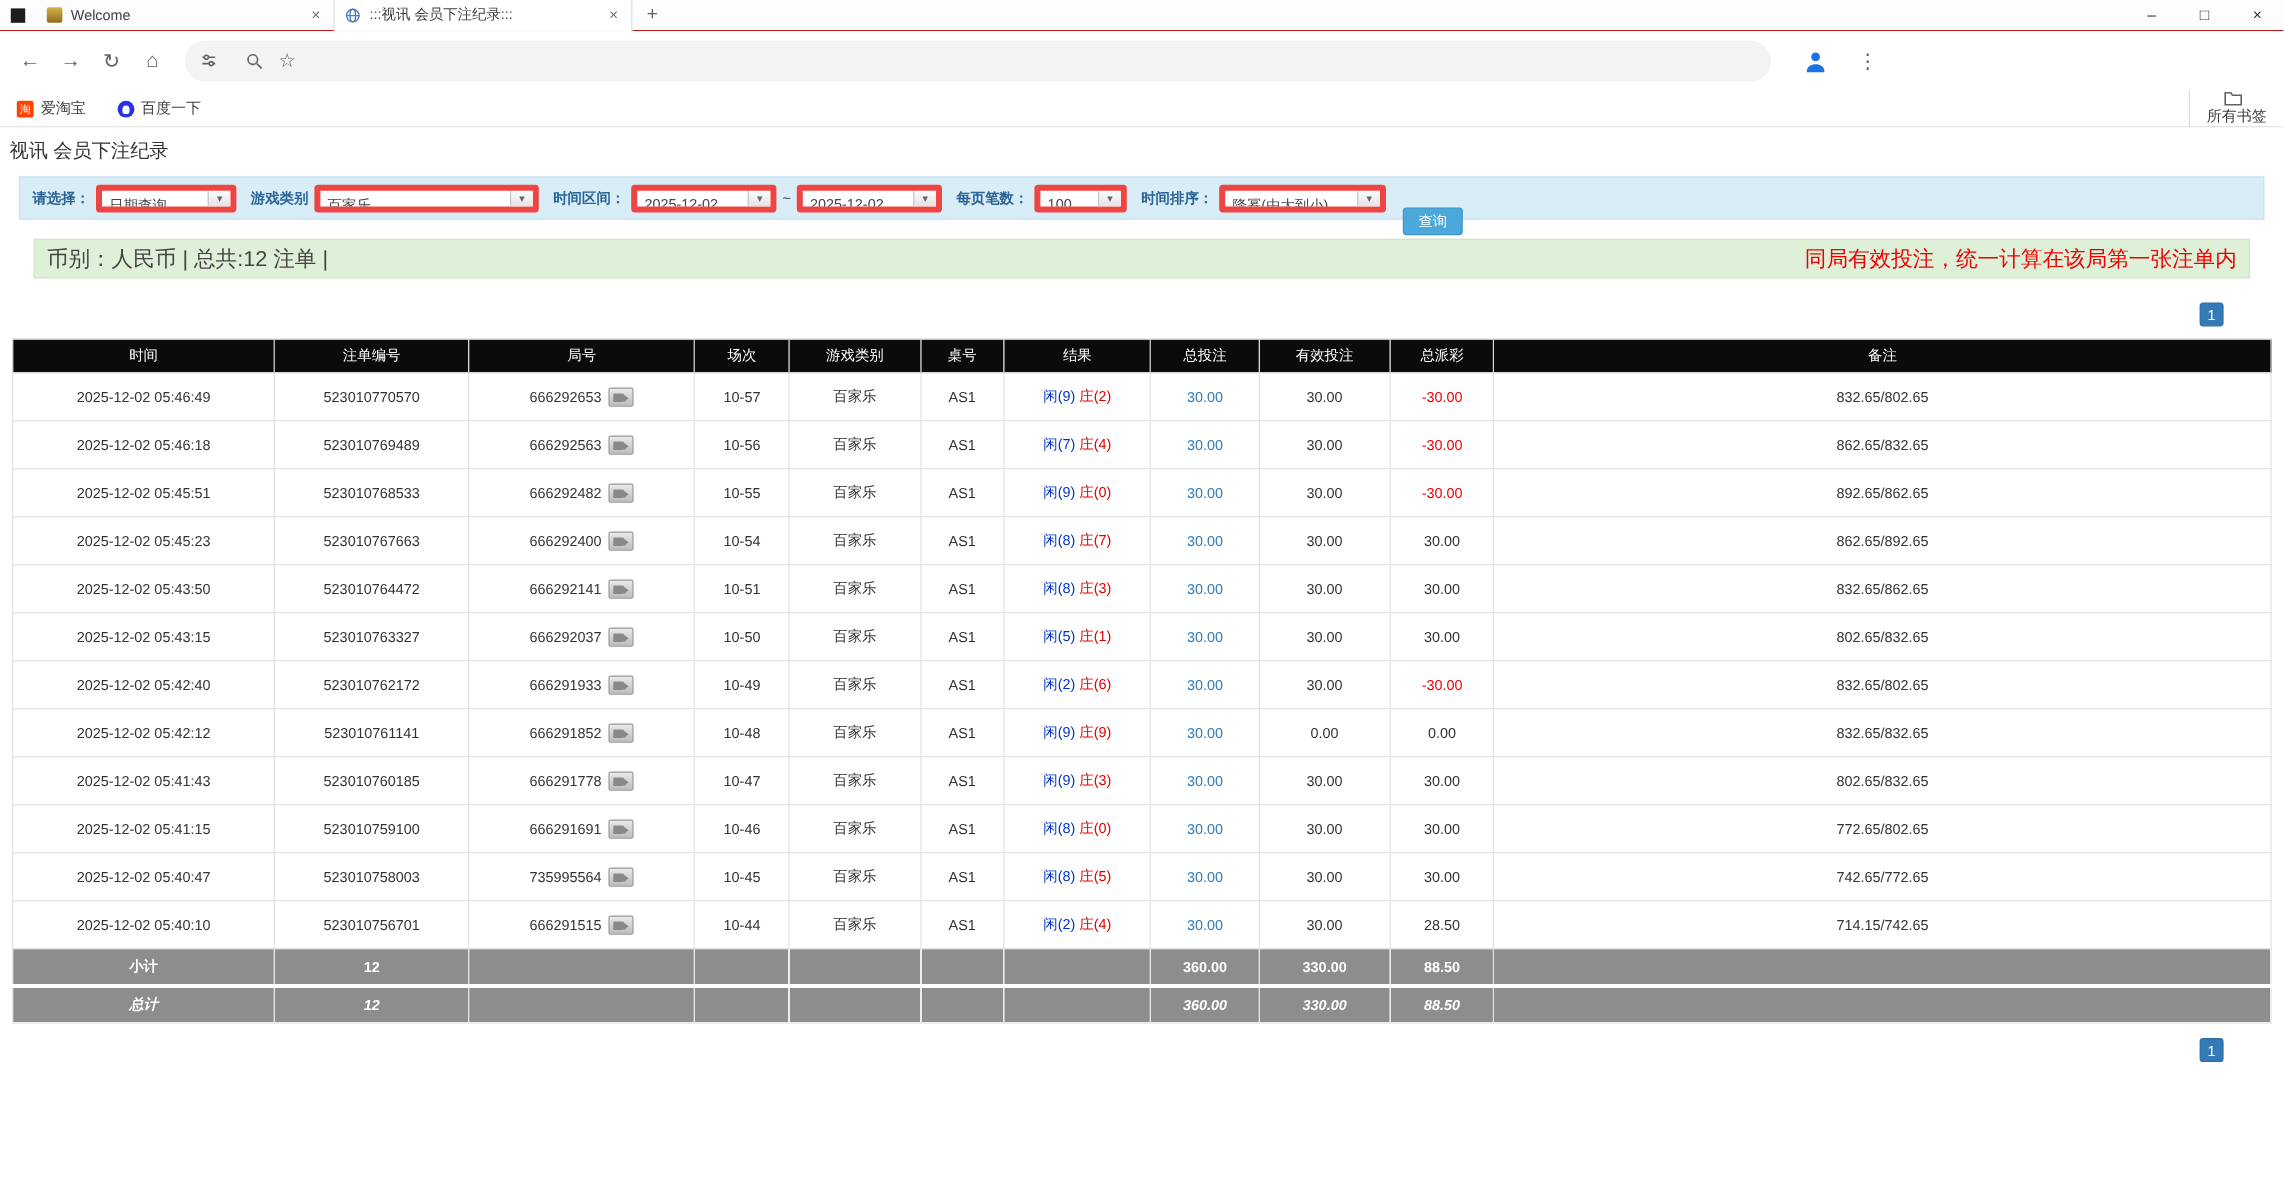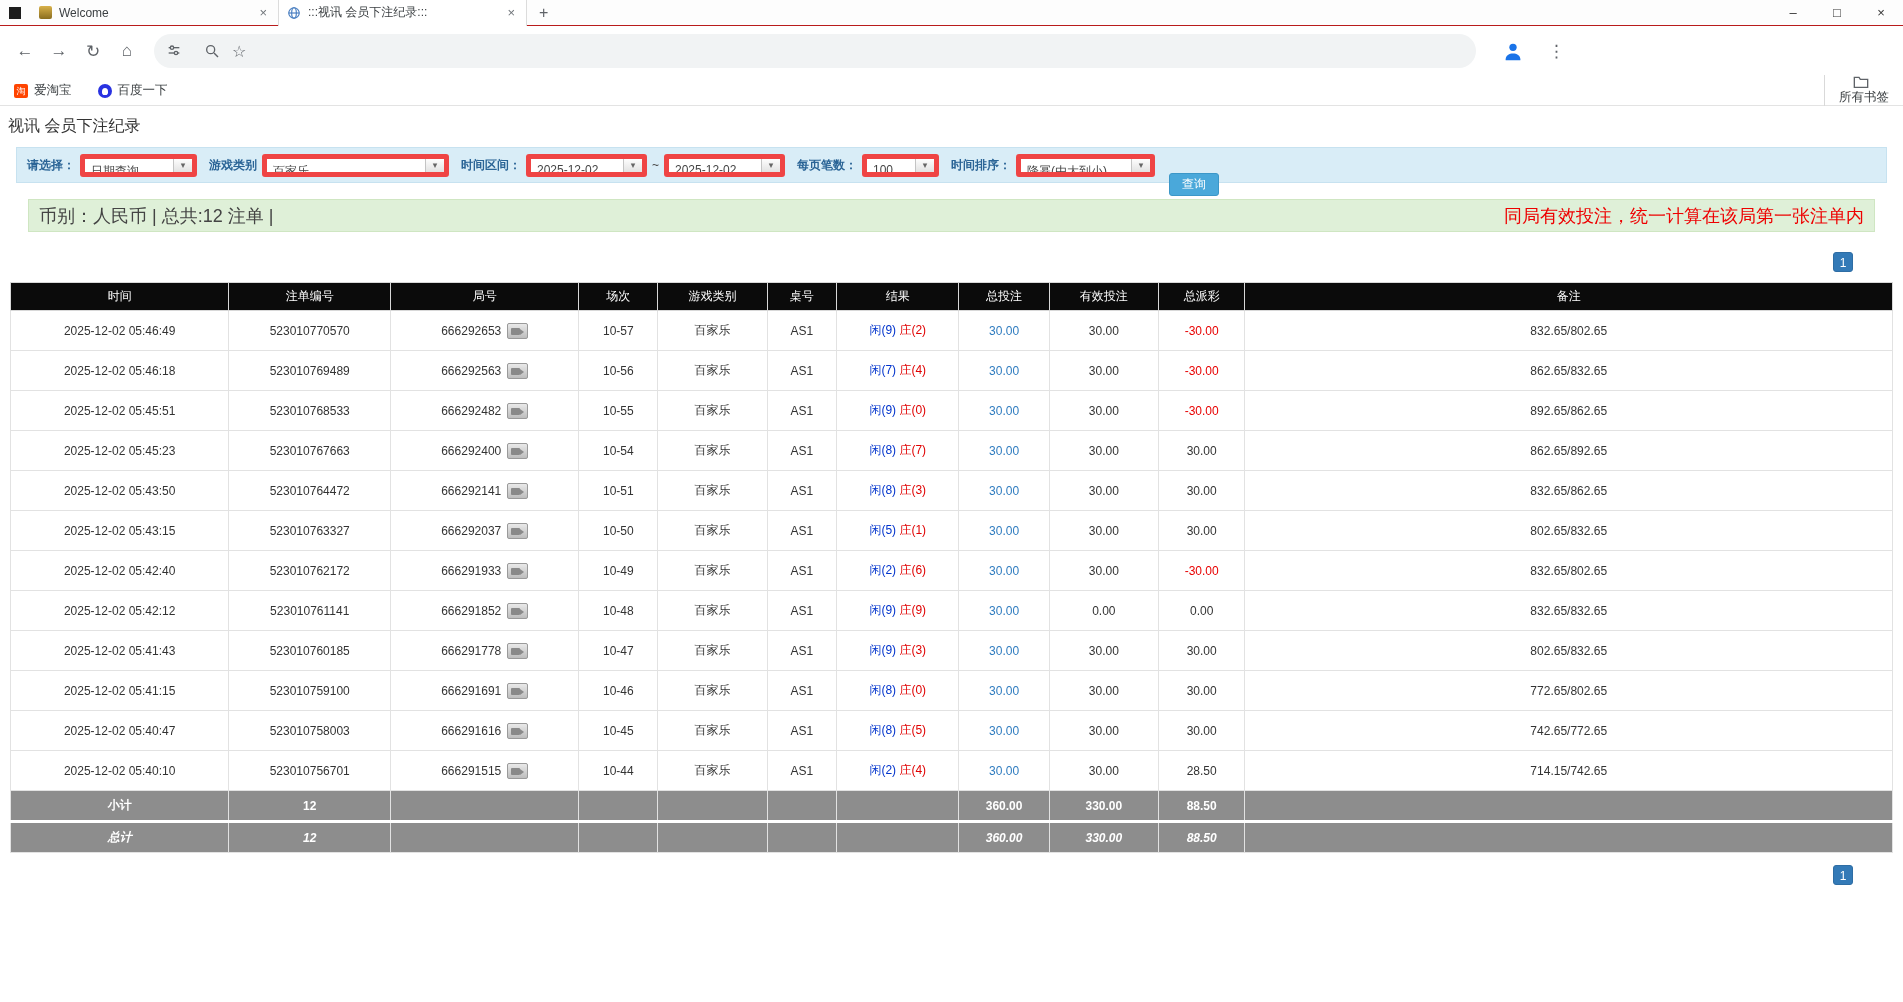--- a/index.html
+++ b/index.html
@@ -394,21 +394,21 @@
           <td>AS1</td>
           <td><span class="res-player">闲(8)</span> <span class="res-banker">庄(0)</span></td>
           <td><span class="bet-link">30.00</span></td>
           <td>30.00</td>
           <td class="">30.00</td>
           <td>772.65/802.65</td>
         </tr>
         <tr>
           <td>2025-12-02 05:40:47</td>
           <td>523010758003</td>
-          <td><span class="round-num">666291616</span><span class="replay-icon"></span></td>
+          <td><span class="round-num">735995564</span><span class="replay-icon"></span></td>
           <td>10-45</td>
           <td>百家乐</td>
           <td>AS1</td>
           <td><span class="res-player">闲(8)</span> <span class="res-banker">庄(5)</span></td>
           <td><span class="bet-link">30.00</span></td>
           <td>30.00</td>
           <td class="">30.00</td>
           <td>742.65/772.65</td>
         </tr>
         <tr>

